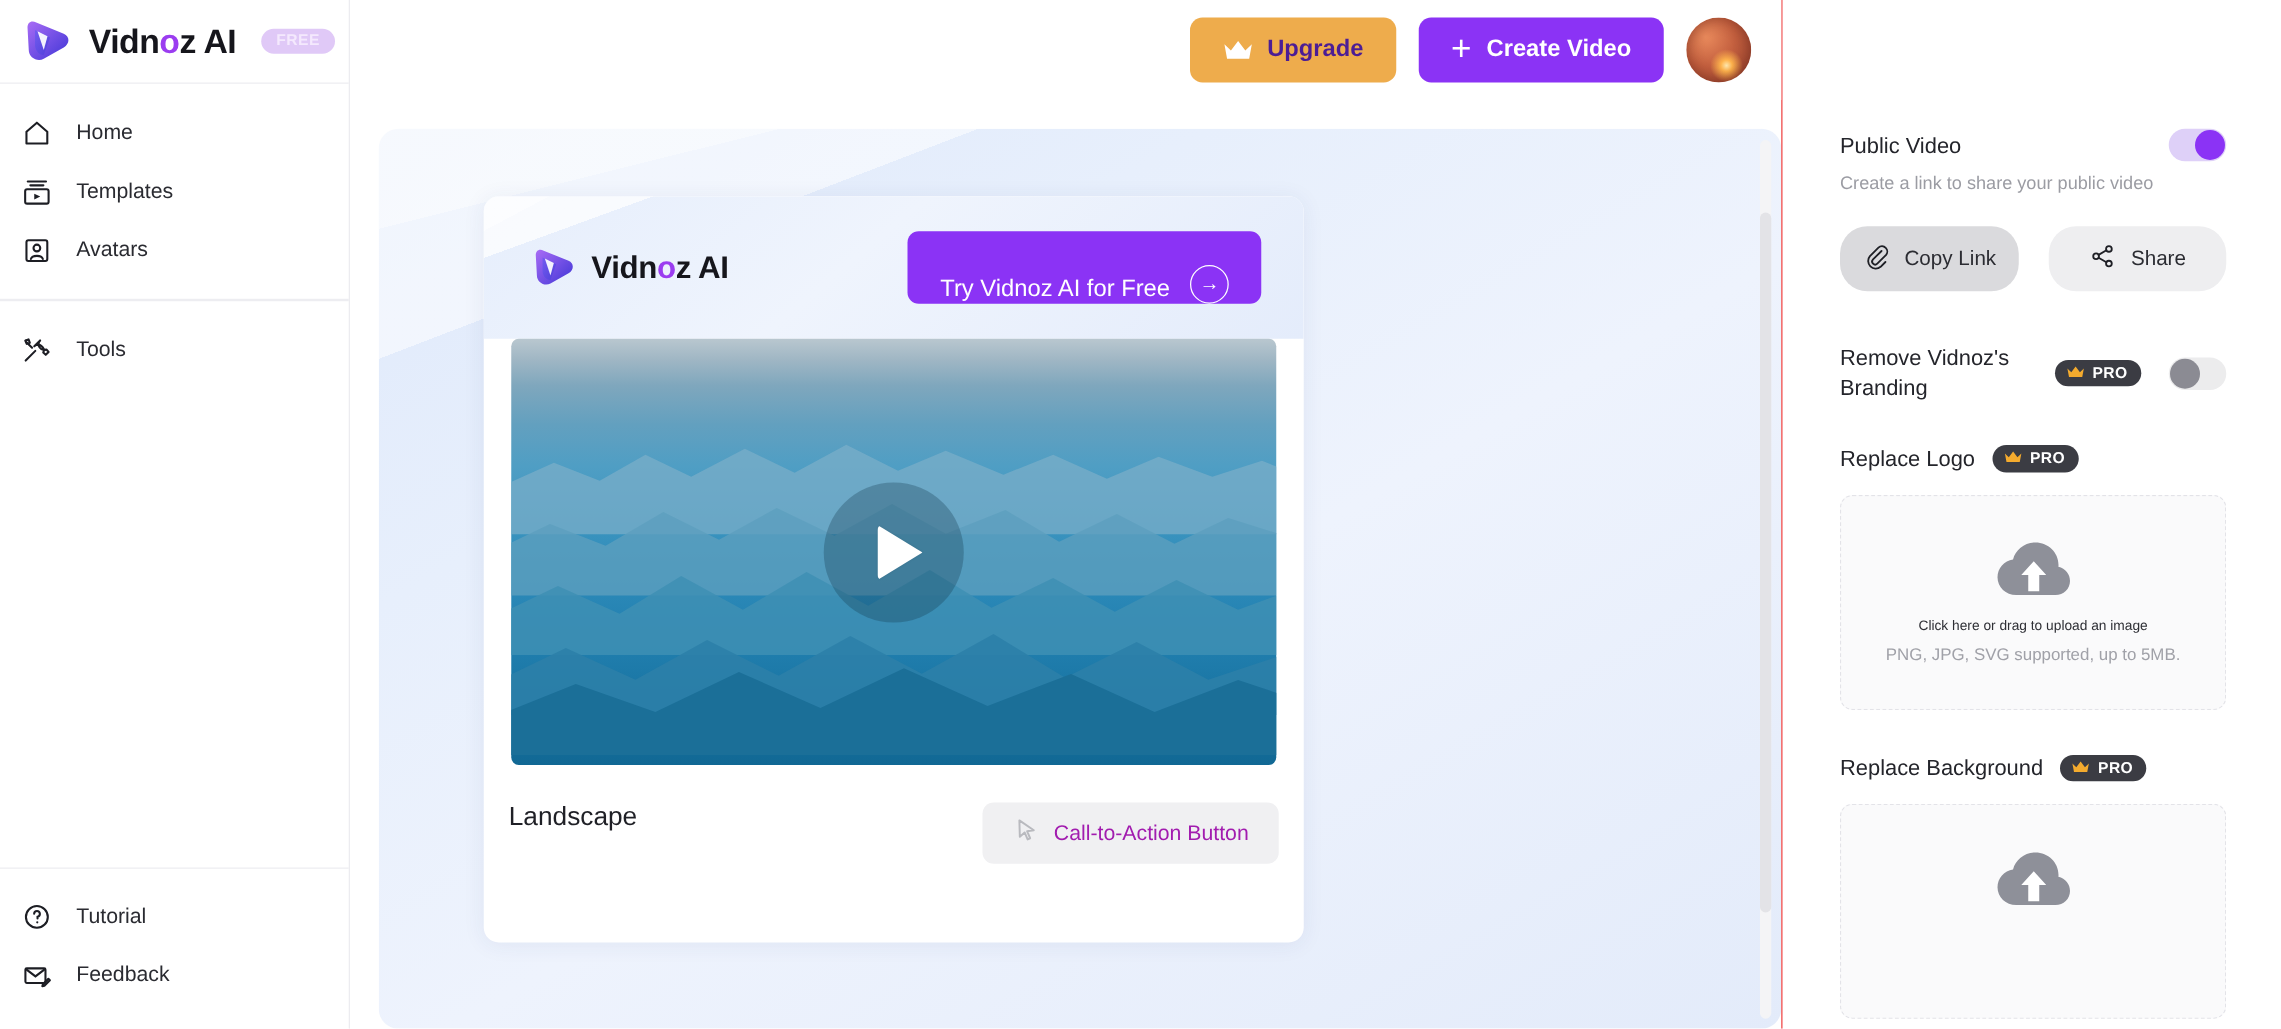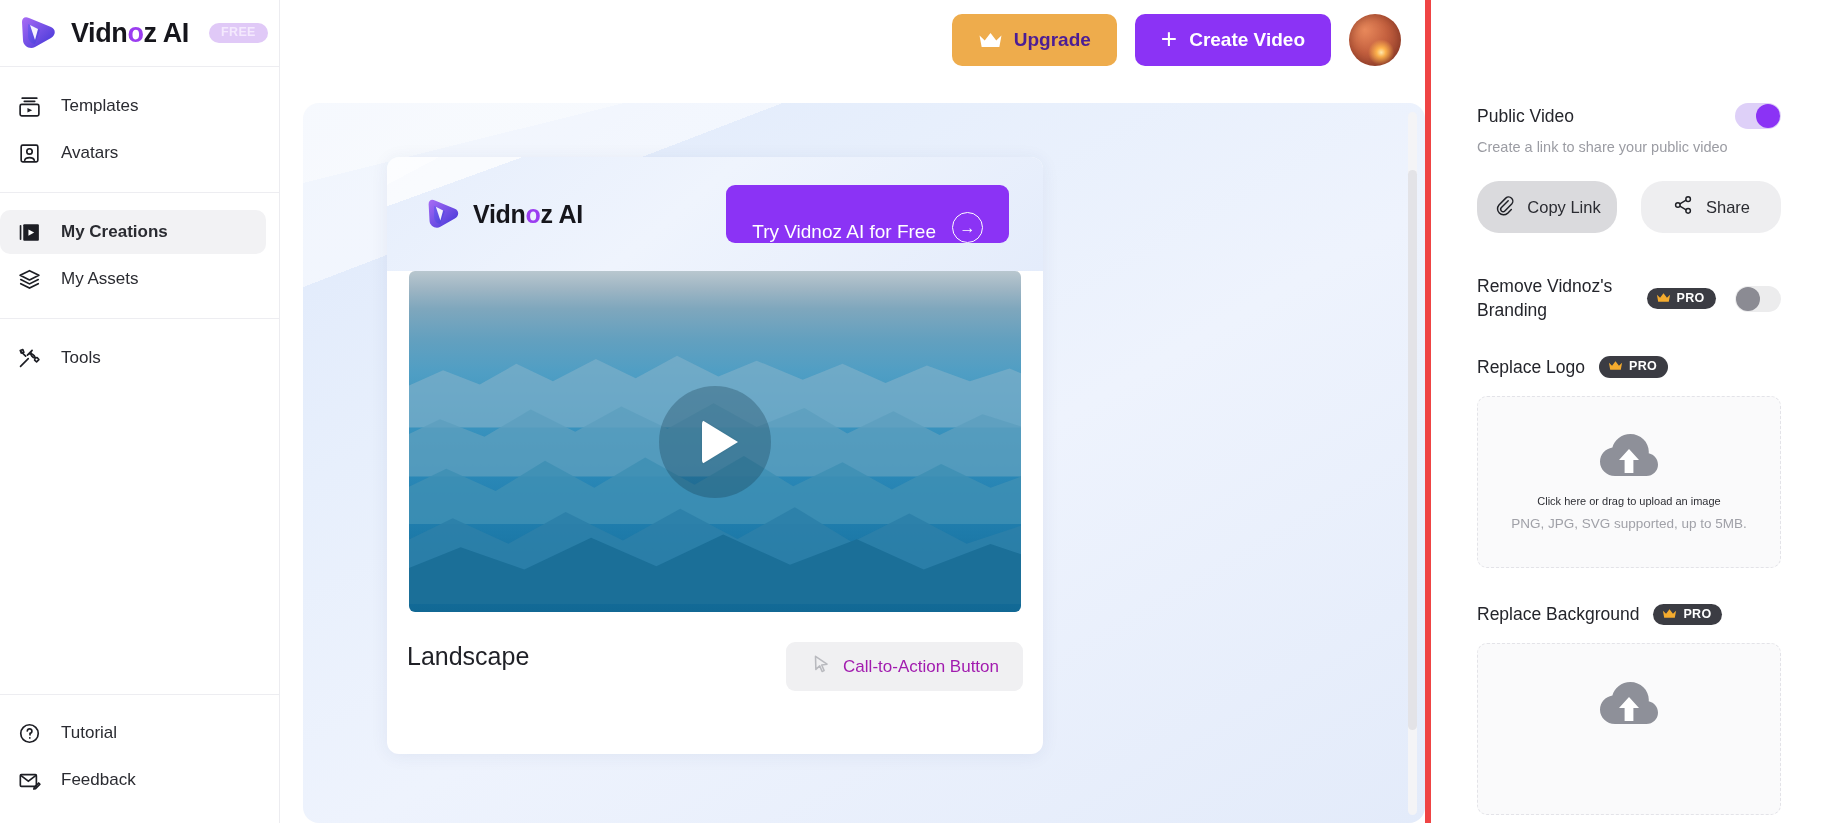--- a/index.html
+++ b/index.html
@@ -192,21 +192,21 @@
     border-bottom: 22px solid transparent;
     margin-left: 10px;
     filter: drop-shadow(0 0 1px rgba(0,0,0,.1));
     border-radius: 4px;
   }
   .vc-footer {
     height: 142px;
     display: flex; align-items: flex-start; justify-content: space-between;
     padding: 30px 20px 0 20px;
   }
-  .vc-title { font-size: 25px; color: #1f2026; padding-left: 0px; }
+  .vc-title { font-size: 21px; color: #1f2026; padding-left: 0px; }
   .btn-cta {
     display: flex; align-items: center; gap: 11px;
     background: #f0f0f2; color: #a21caf;
     border: none; border-radius: 9px;
     height: 49px; padding: 0 24px;
     font-size: 17px; cursor: pointer; font-family: inherit;
   }
   .cursor-ico svg { width: 22px; height: 22px; stroke: #b9babf; fill: none; stroke-width: 1.7; }
 
   
@@ -220,21 +220,21 @@
     width: 9px; height: 560px;
     background: #e3e3e7; border-radius: 6px;
     cursor: pointer;
   }
 
   
   .right {
     width: 400px; flex: 0 0 400px;
     height: 823px;
     background: #fff;
-    border-left: 6px solid #ef4444;
+    border-left: 1px solid #ef4444;
     padding: 103px 44px 0 46px;
     position: relative;
     overflow: hidden;
   }
   .row-between { display: flex; align-items: center; justify-content: space-between; }
   .lbl { font-size: 17.5px; color: #24252b; }
   .sublbl { font-size: 14.5px; color: #9b9ca3; margin-top: 10px; }
   .toggle {
     width: 46px; height: 26px; border-radius: 14px;
     background: #ded0f8; position: relative; cursor: pointer; flex: 0 0 46px;
@@ -312,20 +312,28 @@
       </span>
       <span class="badge-free">FREE</span>
     </div>
 
     <div class="sb-divider"></div>
 
     <nav class="sb-group">
       <div class="sb-item">
         <span class="sb-ico">
           <svg viewBox="0 0 24 24">
+              <path d="M4 11 L12 4 L20 11 L20 20 L4 20 Z" stroke-linejoin="round"></path>
+            </svg>
+        </span>
+        <span>Home</span>
+      </div>
+      <div class="sb-item">
+        <span class="sb-ico">
+          <svg viewBox="0 0 24 24">
             <line x1="5" y1="4" x2="19" y2="4" stroke-linecap="round"></line>
             <line x1="7" y1="7" x2="17" y2="7" stroke-linecap="round"></line>
             <rect x="3" y="10" width="18" height="11" rx="1.5"></rect>
             <path d="M10 13.4 L14.6 15.6 L10 17.8 Z" fill="#1d1e24" stroke="none"></path>
           </svg>
         </span>
         <span>Templates</span>
       </div>
       <div class="sb-item">
         <span class="sb-ico">
@@ -334,42 +342,20 @@
             <circle cx="12" cy="10" r="2.6"></circle>
             <path d="M7.4 18.4 C8.4 15.2 15.6 15.2 16.6 18.4" stroke-linecap="round"></path>
           </svg>
         </span>
         <span>Avatars</span>
       </div>
     </nav>
 
     <div class="sb-divider"></div>
 
-    <nav class="sb-group">
-      <div class="sb-item active">
-        <span class="sb-ico">
-          <svg viewBox="0 0 24 24">
-            <rect x="6" y="4" width="15" height="16" rx="1" fill="#1d1e24" stroke="none"></rect>
-            <path d="M11 9 L16.5 12 L11 15 Z" fill="#ffffff" stroke="none"></path>
-            <line x1="3.4" y1="5.5" x2="3.4" y2="18.5" stroke="#1d1e24" stroke-width="1.6" stroke-linecap="round"></line>
-          </svg>
-        </span>
-        <span>My Creations</span>
-      </div>
-      <div class="sb-item">
-        <span class="sb-ico">
-          <svg viewBox="0 0 24 24">
-            <path d="M12 3.5 L21 8 L12 12.5 L3 8 Z" stroke-linejoin="round"></path>
-            <path d="M3.6 12 L12 16.2 L20.4 12" stroke-linecap="round"></path>
-            <path d="M3.6 16 L12 20.2 L20.4 16" stroke-linecap="round"></path>
-          </svg>
-        </span>
-        <span>My Assets</span>
-      </div>
-    </nav>
 
     <div class="sb-divider"></div>
 
     <nav class="sb-group">
       <div class="sb-item">
         <span class="sb-ico">
           <svg viewBox="0 0 24 24">
             <path d="M14.5 4.2 a4.3 4.3 0 0 0 4.8 6.9 L21 13 l-2.2 2.2 -1.9-1.7 a4.3 4.3 0 0 0-6.9-4.8 Z" stroke-linejoin="round"></path>
             <path d="M4 5.5 L8.3 9.8" stroke-linecap="round"></path>
             <path d="M3.4 19.6 L10.8 12.2" stroke-linecap="round"></path>

